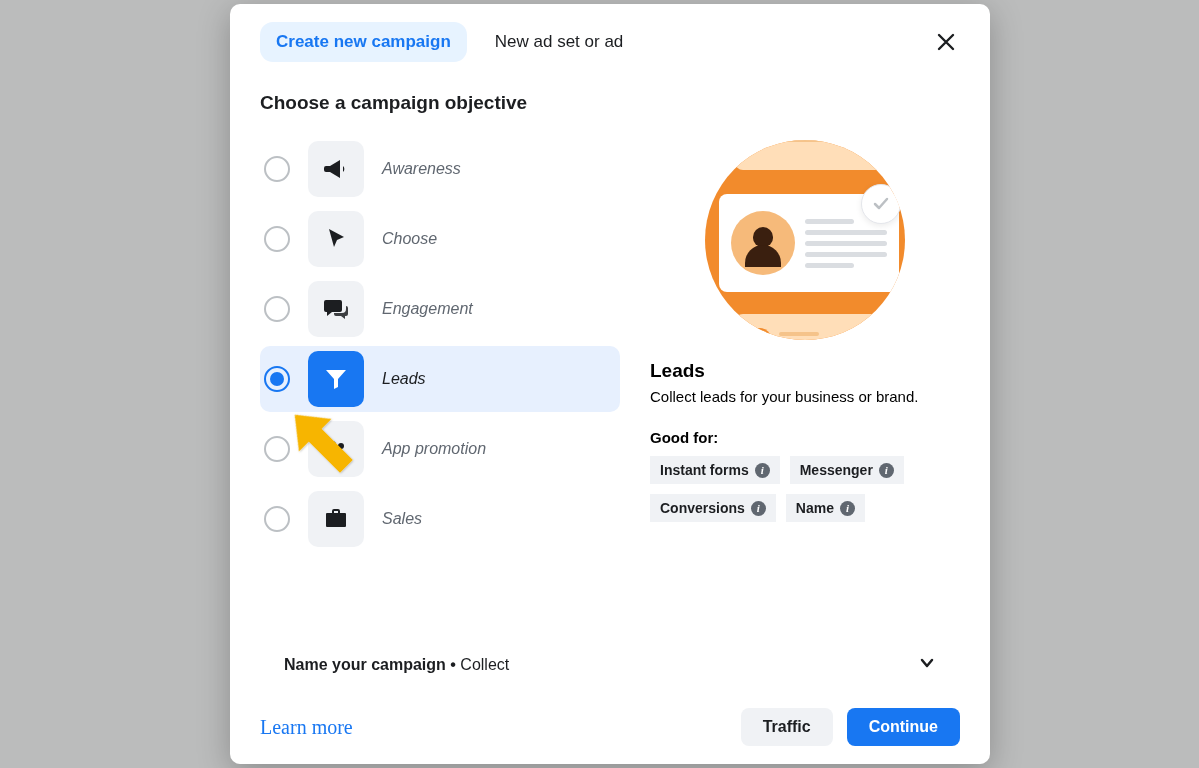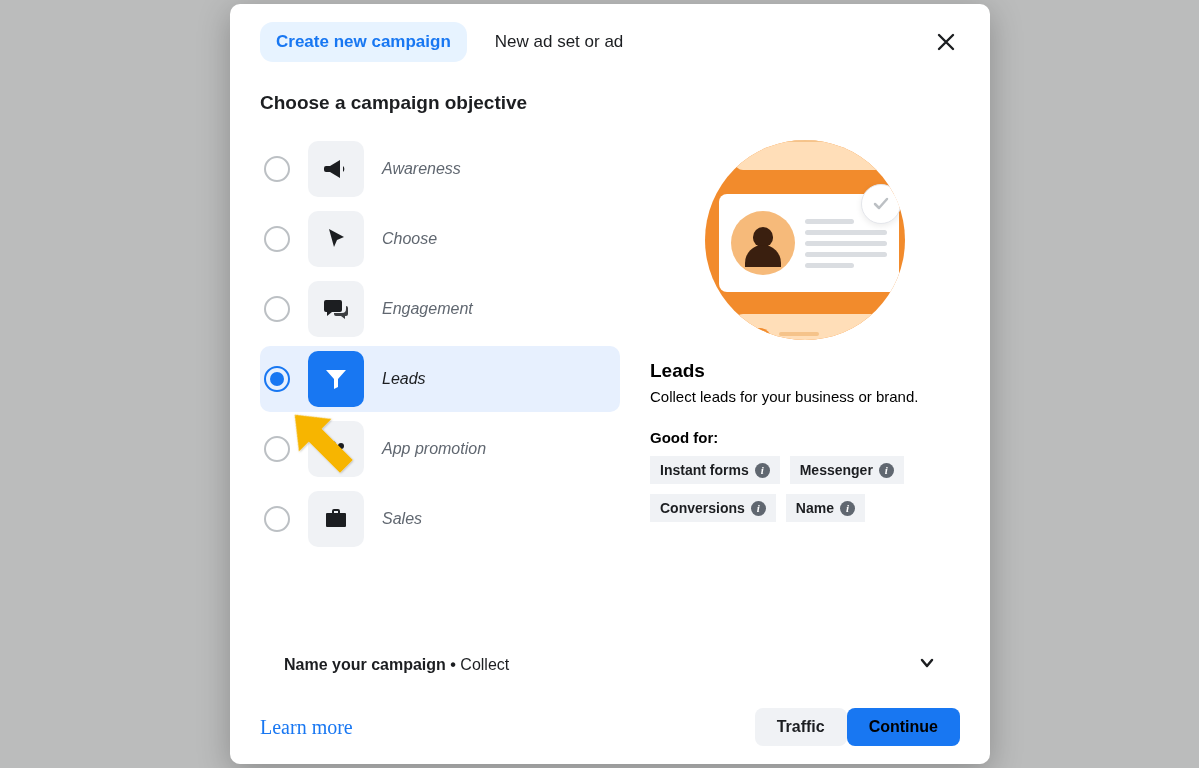--- a/index.html
+++ b/index.html
@@ -239,21 +239,21 @@
   }
   .btn {
     padding: 10px 22px;
     border-radius:8px;
     font-size:16px;
     font-weight:700;
     cursor:pointer;
     border:none;
   }
   .btn-cancel { background:#f0f2f5; color:#1c1e21; margin-left:auto; font-weight:600;}
-  .btn-continue { background:#1877f2; color:#000000; }
+  .btn-continue { background:#1877f2; color:#ffffff; margin-left:14px;}
 
   
   .arrow-annot {
     position:absolute;
     left: 48px;
     top: 394px;
     pointer-events:none;
     transform: rotate(-45deg);
   }
 </style>

